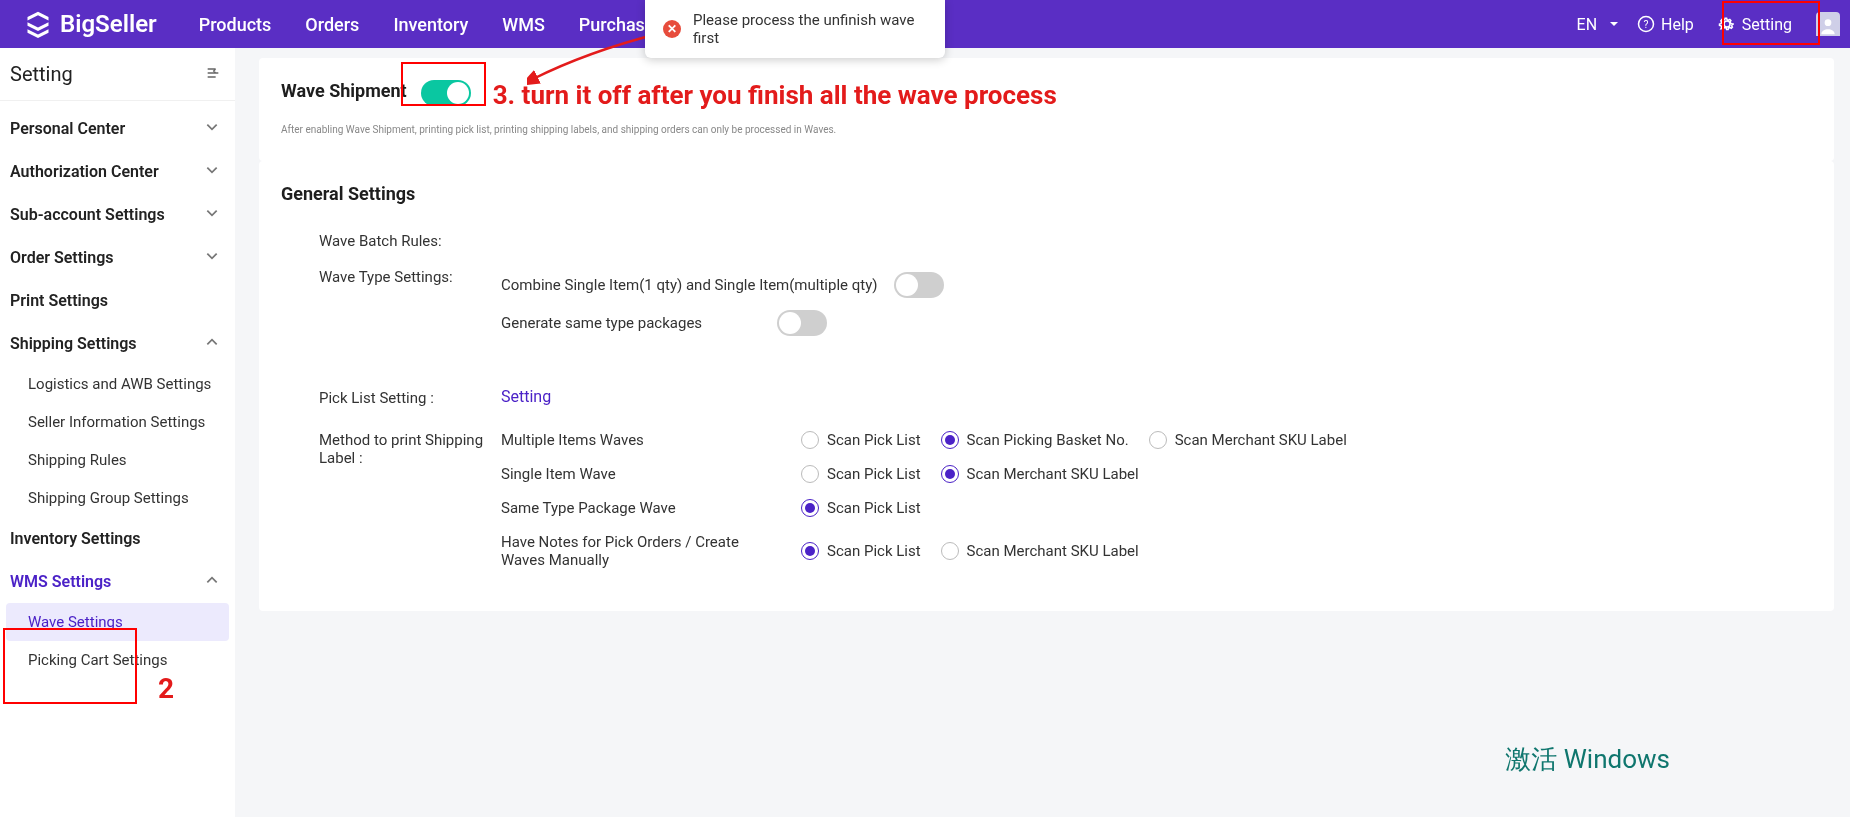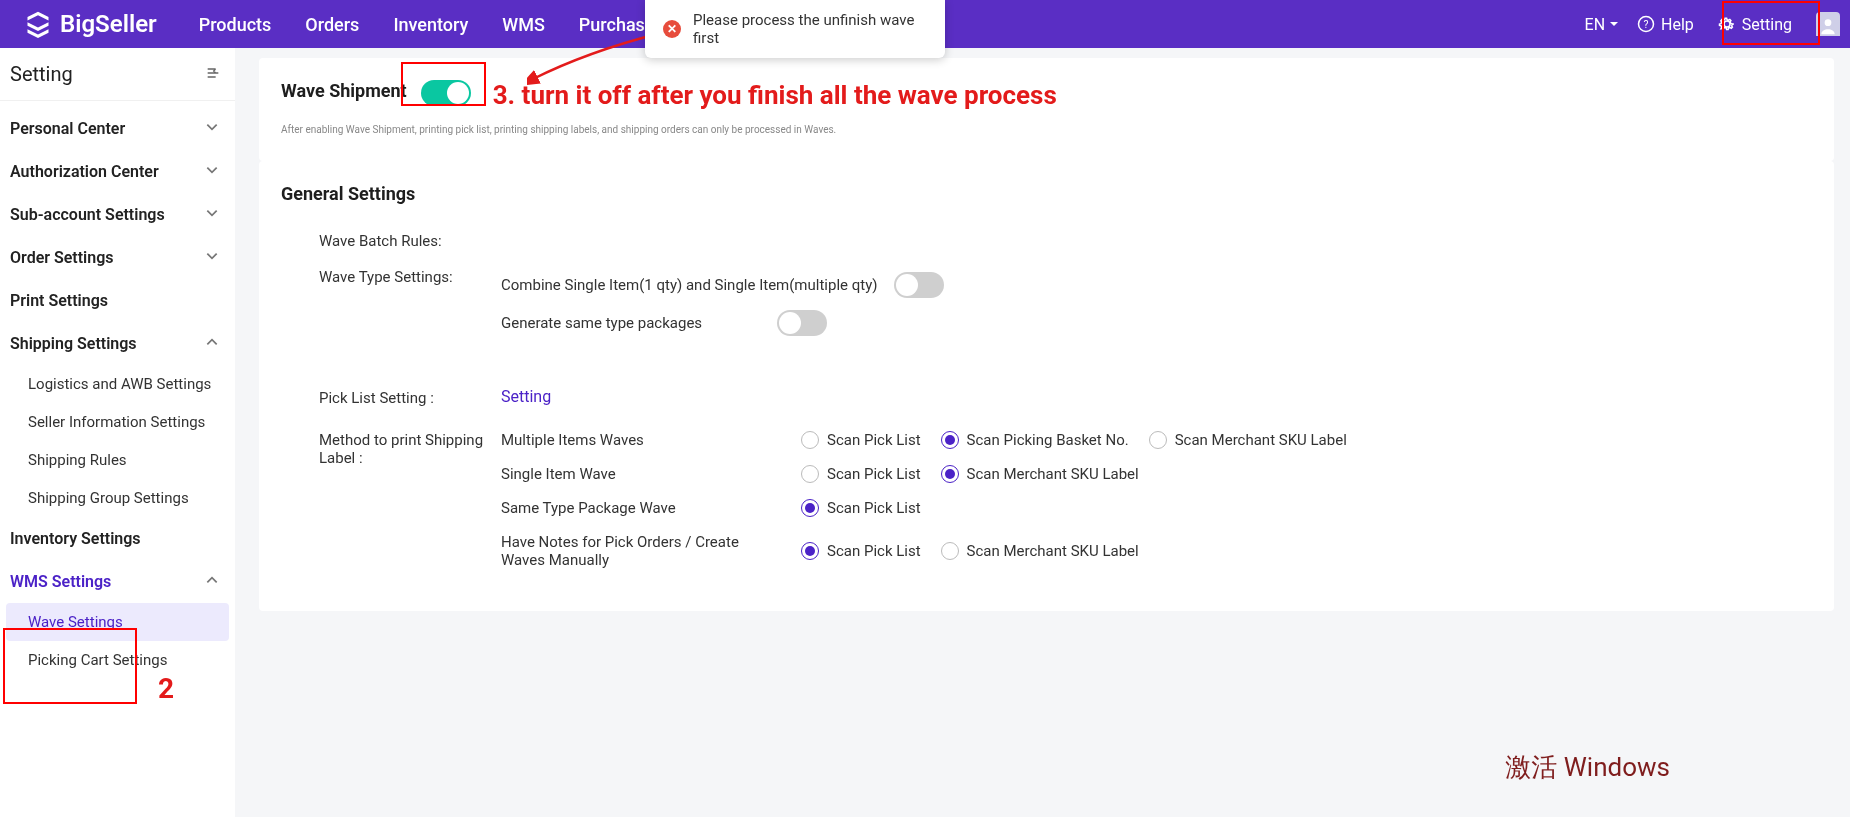--- a/index.html
+++ b/index.html
@@ -3,21 +3,21 @@
 <meta charset="utf-8">
 <style>
   *{box-sizing:border-box;margin:0;padding:0;font-family:-apple-system,BlinkMacSystemFont,"Segoe UI",Roboto,Arial,sans-serif}
   body{width:1850px;height:817px;background:#f5f6f8;position:relative;overflow:hidden}
   .topbar{height:48px;background:#5a2ec4;display:flex;align-items:center;color:#fff;padding:16px 12px;position:relative}
   .logo{display:flex;align-items:center;gap:8px;font-size:24px;font-weight:600;margin-left:12px}
   .logo svg{width:28px;height:28px}
   .nav{display:flex;gap:34px;margin-left:42px;font-size:18px;font-weight:500}
   .nav-item{cursor:pointer}
   .rightbar{position:absolute;right:10px;display:flex;align-items:center;gap:18px;font-size:16px}
-  .rightbar .lang{display:flex;align-items:center;gap:4px}
+  .rightbar .lang{display:flex;align-items:center;gap:12px}
   .rightbar .help{display:flex;align-items:center;gap:6px}
   .rightbar .setting-btn{display:flex;align-items:center;gap:6px;padding:2px 6px}
   .avatar{width:24px;height:24px;background:#cfcfe8;border-radius:4px 4px 0 0;display:flex;align-items:flex-end;justify-content:center}
   .hl1{position:absolute;right:30px;top:1px;width:98px;height:44px;border:2px solid #ff0000;pointer-events:none}
   .toast{position:absolute;left:645px;top:0;width:300px;height:58px;background:#fff;border-radius:0 0 6px 6px;box-shadow:0 2px 10px rgba(0,0,0,.2);display:flex;align-items:center;gap:12px;padding:0 18px;z-index:10}
   .toast-icon{width:18px;height:18px;border-radius:50%;background:#e74c3c;color:#fff;display:flex;align-items:center;justify-content:center;font-size:12px;font-weight:bold;flex:none}
   .toast-text{color:#333;font-size:15px}
   .layout{display:flex;height:calc(100% - 48px)}
   .sidebar{width:235px;background:#fff;height:100%;overflow:hidden;position:relative}
   .side-hdr{display:flex;align-items:center;justify-content:space-between;padding:14px 14px 14px 10px;font-size:20px;color:#222;border-bottom:1px solid #f0f0f0}
@@ -54,21 +54,21 @@
   .opt-line .text{min-width:260px}
   .link{color:#4b22c7;cursor:pointer}
   .radio-group{display:flex;align-items:center;gap:20px;flex-wrap:wrap}
   .radio{display:flex;align-items:center;gap:8px;cursor:pointer;font-size:15px;color:#333}
   .radio .dot{width:18px;height:18px;border-radius:50%;border:1px solid #bbb;position:relative;flex:none}
   .radio.sel .dot{border-color:#4b22c7}
   .radio.sel .dot::after{content:"";position:absolute;left:3px;top:3px;width:10px;height:10px;border-radius:50%;background:#4b22c7}
   .mline{display:flex;align-items:center;gap:40px;padding:8px 0}
   .mline .mlabel{width:260px;flex:none;font-size:15px;color:#333}
   .arrow{position:absolute;left:527px;top:24px;pointer-events:none;z-index:4}
-  .watermark{position:absolute;right:180px;bottom:32px;color:#7f1d1d;text-align:left}
+  .watermark{position:absolute;right:180px;bottom:40px;color:#0f766e;text-align:left}
   .watermark .l1{font-size:26px}
   .chev svg{width:14px;height:14px}
 </style>
 </head>
 <body>
 
 <div class="topbar">
   <div class="logo">
     <svg viewBox="0 0 32 32">
         <path fill="#fff" d="M16 2l12 6v4L16 6 4 12V8z"></path>

